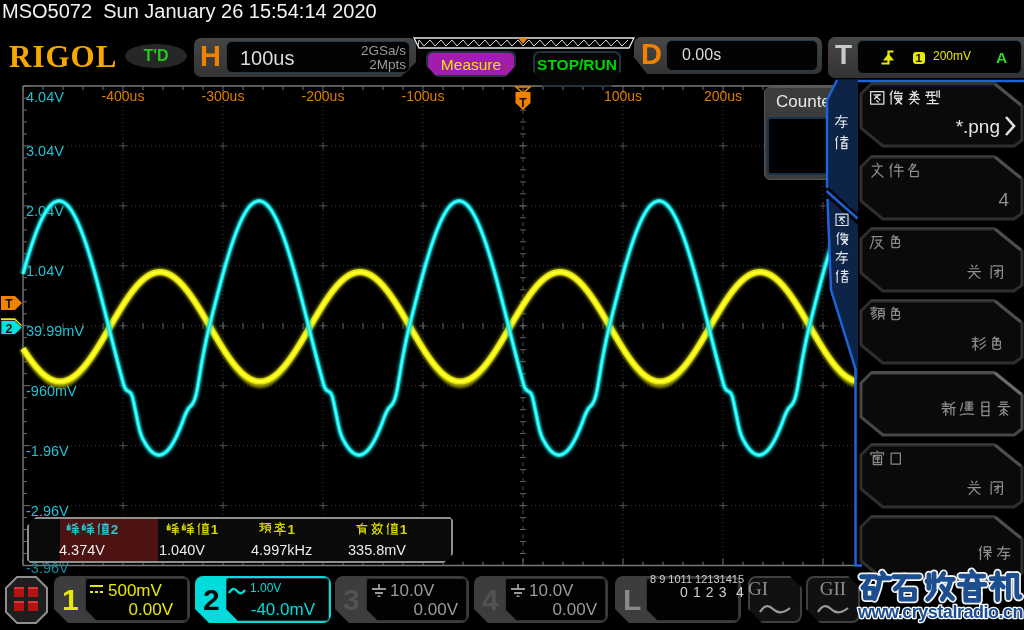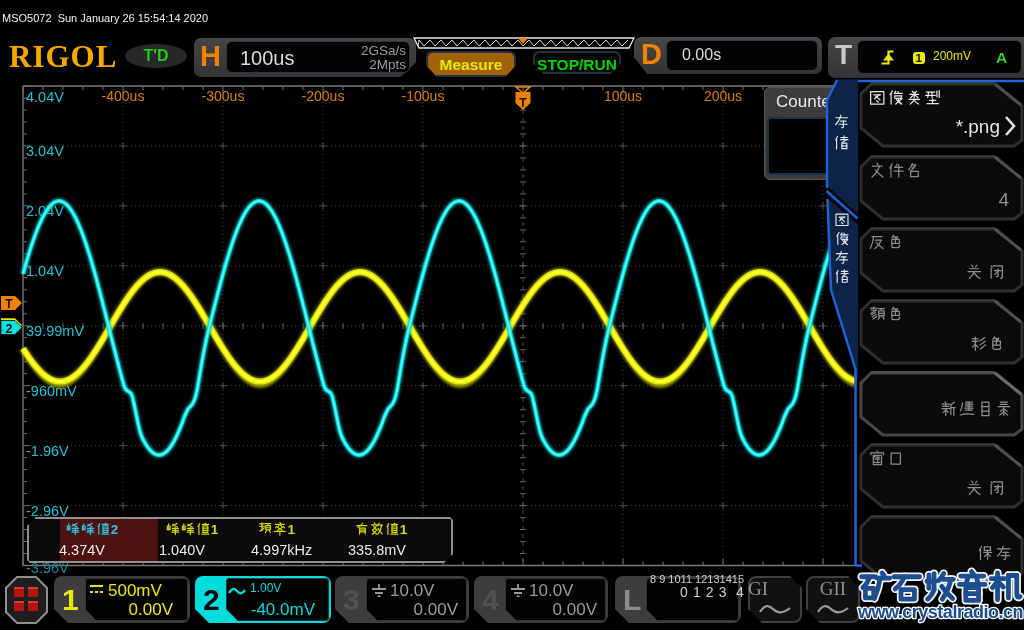--- a/index.html
+++ b/index.html
@@ -312,21 +312,21 @@
         <path d="M10,50 H90"></path>
       </g>
       <filter id="blur1">
         <feGaussianBlur stdDeviation="1.2"></feGaussianBlur>
       </filter>
       <filter id="blur2">
         <feGaussianBlur stdDeviation="1.6"></feGaussianBlur>
       </filter>
     </defs>
   </svg>
-<div style="position:absolute;left:2px;top:12px;color:#f2f2f2;font-size:11px">MSO5072&nbsp; Sun January 26 15:54:14 2020</div>
+<div style="position:absolute;left:2px;top:0;color:#f2f2f2;font-size:20px">MSO5072&nbsp; Sun January 26 15:54:14 2020</div>
 <svg style="position:absolute;left:0;top:0" width="1024" height="630">
     <line x1="123.0" y1="86" x2="123.0" y2="565.5" stroke="#3a3a3a" stroke-width="1" stroke-dasharray="1 3"></line>
     <line x1="223.0" y1="86" x2="223.0" y2="565.5" stroke="#3a3a3a" stroke-width="1" stroke-dasharray="1 3"></line>
     <line x1="323.0" y1="86" x2="323.0" y2="565.5" stroke="#3a3a3a" stroke-width="1" stroke-dasharray="1 3"></line>
     <line x1="423.0" y1="86" x2="423.0" y2="565.5" stroke="#3a3a3a" stroke-width="1" stroke-dasharray="1 3"></line>
     <line x1="623.0" y1="86" x2="623.0" y2="565.5" stroke="#3a3a3a" stroke-width="1" stroke-dasharray="1 3"></line>
     <line x1="723.0" y1="86" x2="723.0" y2="565.5" stroke="#3a3a3a" stroke-width="1" stroke-dasharray="1 3"></line>
     <line x1="823.0" y1="86" x2="823.0" y2="565.5" stroke="#3a3a3a" stroke-width="1" stroke-dasharray="1 3"></line>
     <line x1="923.0" y1="86" x2="923.0" y2="565.5" stroke="#3a3a3a" stroke-width="1" stroke-dasharray="1 3"></line>
     <line x1="23" y1="145.9" x2="1023.0" y2="145.9" stroke="#3a3a3a" stroke-width="1" stroke-dasharray="1 3"></line>
@@ -381,22 +381,22 @@
 <div style="position:absolute;left:194px;top:38px;width:222px;height:39px;background:linear-gradient(#454545,#343434);border-radius:7px;clip-path:polygon(0 0,100% 0,100% 62%,93% 100%,0 100%)"></div>
 <div style="position:absolute;left:200px;top:40px;color:#f08200;font-weight:bold;font-size:29px;font-family:'Liberation Sans',sans-serif">H</div>
 <div style="position:absolute;left:226px;top:41px;width:184px;height:32px;background:#030303;border:1.5px solid #243c4d;border-radius:6px"></div>
 <div style="position:absolute;left:240px;top:47px;color:#dcdcdc;font-size:20px">100us</div>
 <div style="position:absolute;left:330px;top:44px;width:76px;text-align:right;color:#9b9b9b;font-size:13.5px;line-height:13.5px">2GSa/s<br>2Mpts</div>
 <svg style="position:absolute;left:0;top:0" width="1024" height="90">
     <path d="M414,38 H634 L629,48 H419 Z" fill="none" stroke="#e8e8e8" stroke-width="1.3"></path>
     <path d="M418,46 L419,40 L424,46 L430,40 L435,46 L441,40 L446,46 L452,40 L457,46 L463,40 L468,46 L474,40 L479,46 L485,40 L490,46 L496,40 L501,46 L507,40 L512,46 L518,40 L523,46 L529,40 L534,46 L540,40 L545,46 L551,40 L556,46 L562,40 L567,46 L573,40 L578,46 L584,40 L589,46 L595,40 L600,46 L606,40 L611,46 L617,40 L622,46 L628,40 " fill="none" stroke="#d8d8d8" stroke-width="1"></path>
     <path d="M518,38 h10 l-5,6 z" fill="#f08200"></path>
   </svg>
-<div style="position:absolute;left:426px;top:51px;width:90px;height:26px;background:#a16207;border:2px solid #223240;box-shadow:0 0 0 2px #0a0e12;border-radius:7px;clip-path:polygon(0 0,100% 0,100% 55%,88% 100%,12% 100%,0 55%);text-align:center;line-height:24px;color:#e8e800;font-weight:bold;font-size:15.5px">Measure</div>
-<div style="position:absolute;left:533px;top:51px;width:88px;height:23px;background:#060606;border:2px solid #223240;box-shadow:0 0 0 2px #0a0e12;border-radius:7px;clip-path:polygon(0 0,100% 0,100% 55%,88% 100%,12% 100%,0 55%);text-align:center;line-height:24px;color:#00d400;font-weight:bold;font-size:15.5px">STOP/RUN</div>
+<div style="position:absolute;left:426px;top:51px;width:90px;height:26px;background:#a21caf;border:2px solid #223240;box-shadow:0 0 0 2px #0a0e12;border-radius:7px;clip-path:polygon(0 0,100% 0,100% 55%,88% 100%,12% 100%,0 55%);text-align:center;line-height:24px;color:#e8e800;font-weight:normal;font-size:15.5px">Measure</div>
+<div style="position:absolute;left:533px;top:51px;width:88px;height:36px;background:#060606;border:2px solid #223240;box-shadow:0 0 0 2px #0a0e12;border-radius:7px;clip-path:polygon(0 0,100% 0,100% 55%,88% 100%,12% 100%,0 55%);text-align:center;line-height:24px;color:#00d400;font-weight:bold;font-size:15.5px">STOP/RUN</div>
 <div style="position:absolute;left:634px;top:37px;width:188px;height:37px;background:linear-gradient(#474747,#333);border-radius:7px;clip-path:polygon(0 0,100% 0,100% 100%,7% 100%,0 55%)"></div>
 <div style="position:absolute;left:641px;top:38px;color:#f08200;font-weight:bold;font-size:29px">D</div>
 <div style="position:absolute;left:666px;top:40px;width:152px;height:31px;background:#030303;border:1.5px solid #243c4d;border-radius:6px"></div>
 <div style="position:absolute;left:682px;top:46px;color:#dcdcdc;font-size:16px">0.00s</div>
 <div style="position:absolute;left:828px;top:37px;width:196px;height:41px;background:linear-gradient(#474747,#333);border-radius:7px 0 0 7px"></div>
 <div style="position:absolute;left:835px;top:39px;color:#c9c9c9;font-weight:bold;font-size:28px">T</div>
 <div style="position:absolute;left:857px;top:40px;width:165px;height:34px;background:#030303;border:1.5px solid #243c4d;border-radius:6px"></div>
 <svg style="position:absolute;left:879px;top:46px" width="22" height="22">
     <path d="M2.5,17.5 h7 V5.5 h5" fill="none" stroke="#e8e800" stroke-width="2.2"></path>
     <path d="M9.5,7.5 l-5.5,7 h11 z" fill="#e8e800"></path>

